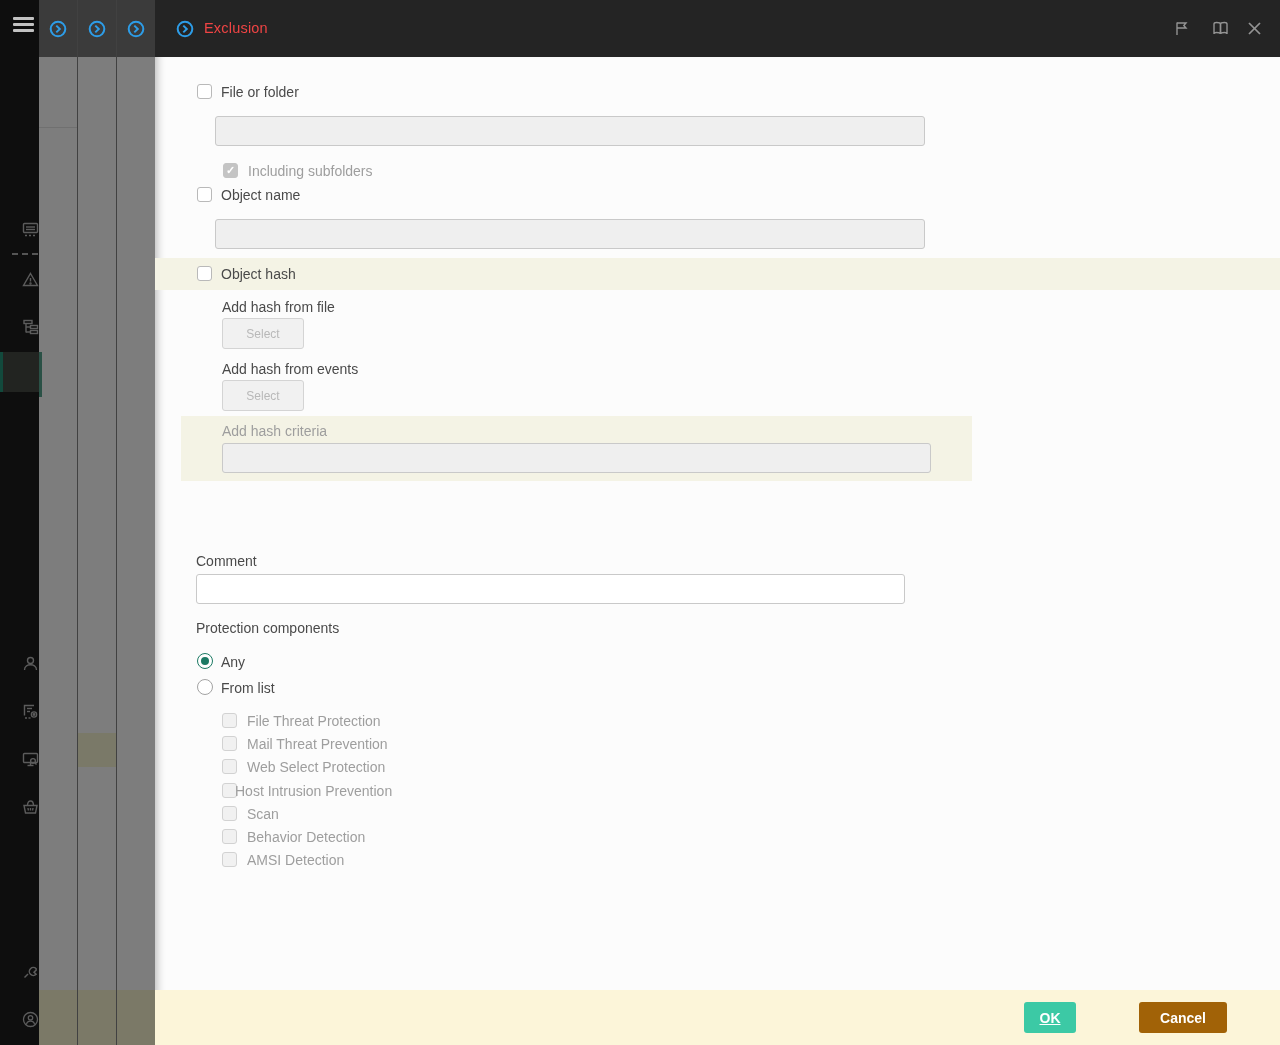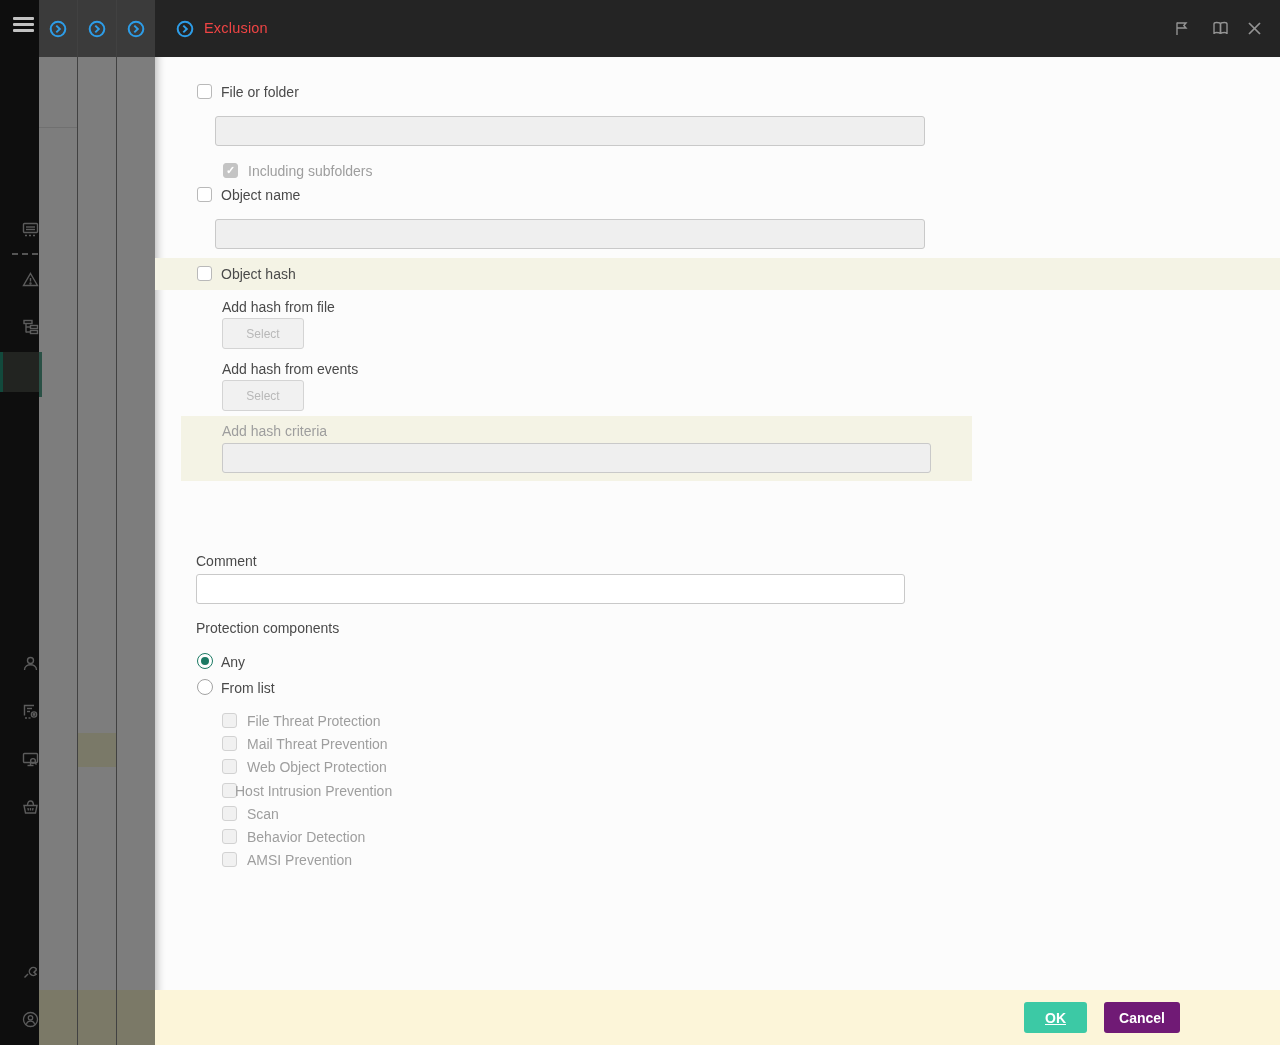--- a/index.html
+++ b/index.html
@@ -61,22 +61,22 @@
   .hl-row { position:absolute; left:0; top:201px; width:1125px; height:32px; background:#f4f3e5; }
   .hl-block { position:absolute; left:26px; top:359px; width:791px; height:65px; background:#f4f3e5; }
 
   .err-banner { position:absolute; left:0; top:433px; width:1125px; height:47px; background:#f9e4e7;
     border-top:1px solid #efd2d8; border-bottom:1px solid #efd2d8; }
   .err-text { position:absolute; left:42px; top:15px; font-size:14px; color:#5d5d5d; }
 
   .footer { position:absolute; left:0; top:933px; width:1125px; height:55px; background:#fcf5d9; }
   .btn { position:absolute; top:12px; height:31px; border:none; border-radius:3px; color:#fff;
     font-family:inherit; font-size:14px; font-weight:bold; cursor:pointer; }
-  .btn-ok { left:869px; width:63px; background:#3cc9a5;text-decoration:underline; }
-  .btn-cancel { left:949px; width:76px; background:#701a75; }
+  .btn-ok { left:869px; width:52px; background:#3cc9a5;text-decoration:underline; }
+  .btn-cancel { left:984px; width:88px; background:#a16207; }
 </style>
 </head>
 <body>
 
 <div class="sidebar">
   <div class="hamburger">
       <span></span>
       <span></span>
       <span></span>
     </div>
@@ -270,31 +270,31 @@
   <span class="radio" style="left:42px; top:622px"></span>
   <span class="lbl" style="left:66px; top:623px">From list</span>
 
   <span class="cb dis" style="left:67px; top:656px"></span>
   <span class="lbl dim" style="left:92px; top:656px">File Threat Protection</span>
 
   <span class="cb dis" style="left:67px; top:679px"></span>
   <span class="lbl dim" style="left:92px; top:679px">Mail Threat Prevention</span>
 
   <span class="cb dis" style="left:67px; top:702px"></span>
-  <span class="lbl dim" style="left:92px; top:702px">Web Object Protection</span>
+  <span class="lbl dim" style="left:92px; top:702px">Web Select Protection</span>
 
   <span class="cb dis" style="left:67px; top:726px"></span>
   <span class="lbl dim" style="left:80px; top:726px">Host Intrusion Prevention</span>
 
   <span class="cb dis" style="left:67px; top:749px"></span>
   <span class="lbl dim" style="left:92px; top:749px">Scan</span>
 
   <span class="cb dis" style="left:67px; top:772px"></span>
   <span class="lbl dim" style="left:92px; top:772px">Behavior Detection</span>
 
   <span class="cb dis" style="left:67px; top:795px"></span>
-  <span class="lbl dim" style="left:92px; top:795px">AMSI Prevention</span>
+  <span class="lbl dim" style="left:92px; top:795px">AMSI Detection</span>
 
   <div class="footer">
     <button class="btn btn-ok">OK</button>
     <button class="btn btn-cancel">Cancel</button>
   </div>
 </div>
 
 </body></html>

